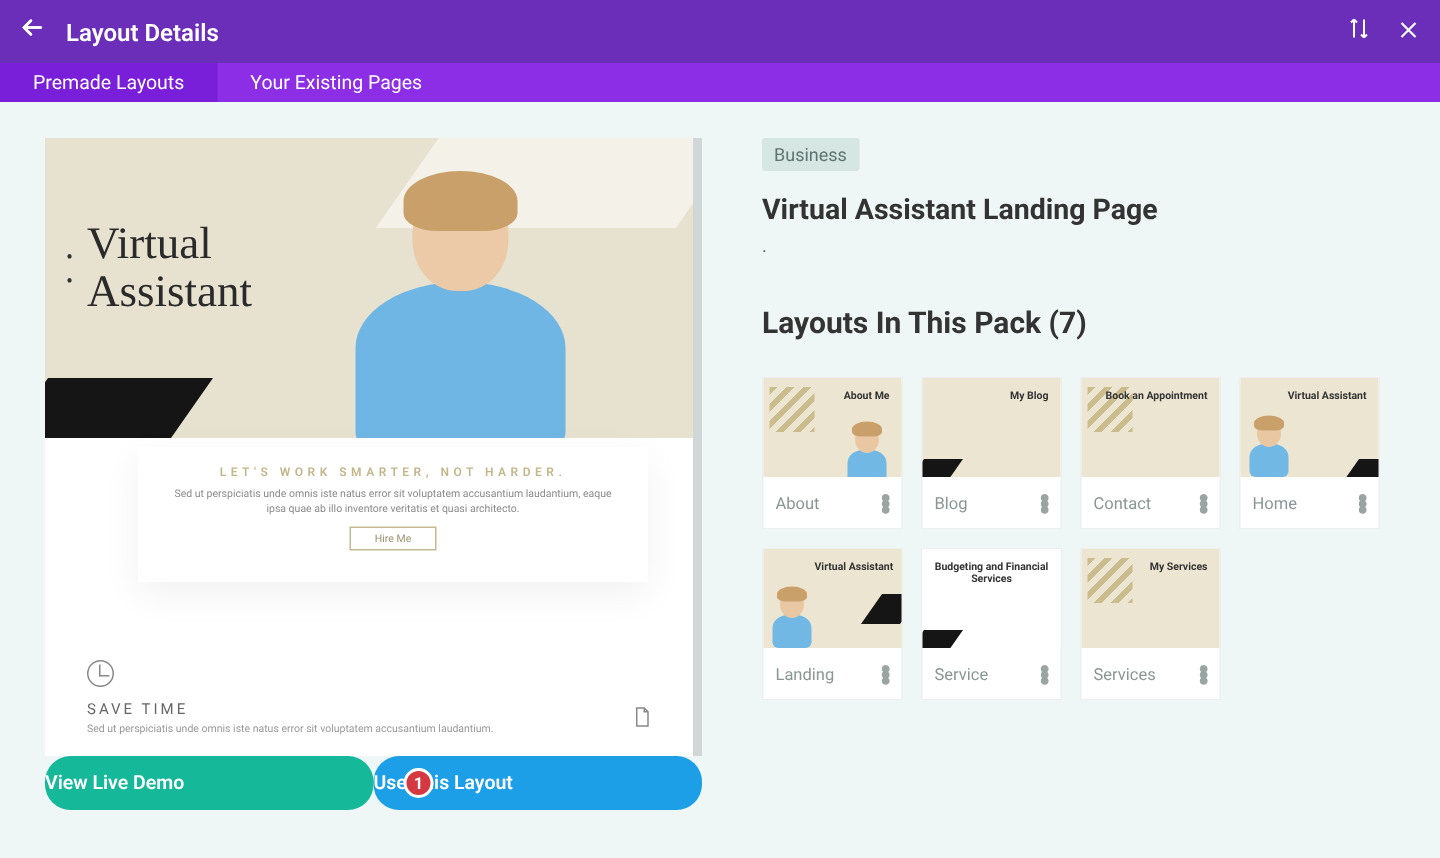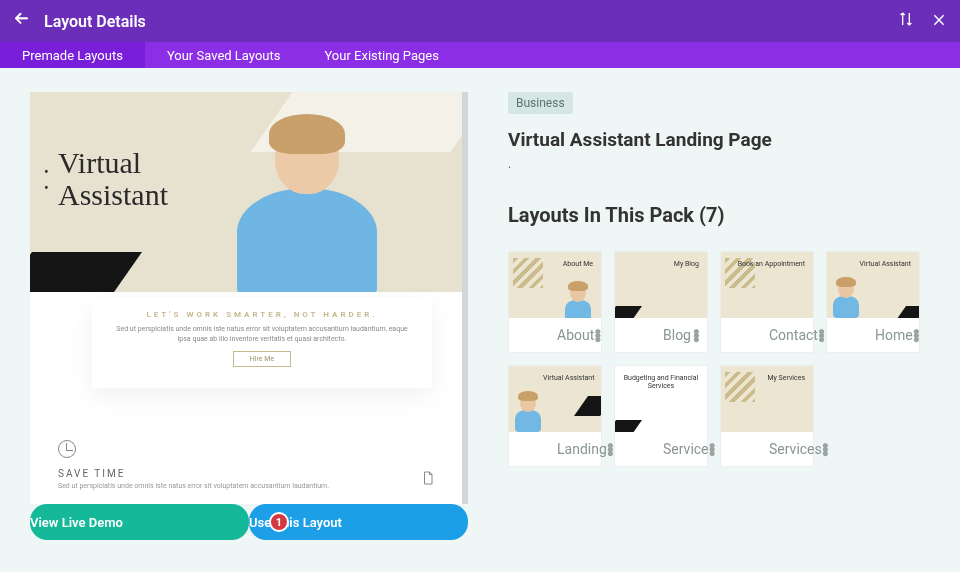--- a/index.html
+++ b/index.html
@@ -143,34 +143,34 @@
 
   .grid {
     display:grid; grid-template-columns: repeat(4, 94px); gap: 12px; margin-top:24px;
   }
   .thumb {
     background:#fff; border:1px solid #ecefef; width:94px;
     display:flex; flex-direction:column;
   }
   .thumb .img { height:66px; background:#ece5d2; position:relative; overflow:hidden; }
   .thumb .foot { height:34px; display:flex; align-items:center; padding:0 8px; position:relative; }
-  .thumb .foot .lbl { font-size:14px; color:#8a9694;margin-left:40px; }
+  .thumb .foot .lbl { font-size:11px; color:#8a9694; }
   .thumb .foot .more { margin-left:auto; color:#9aa5a3; font-size:12px; line-height:0.4; letter-spacing:-1px; writing-mode:horizontal-tb; }
   .more span { display:block; line-height:4px; }
 
   .grid2 {
     display:grid; grid-template-columns: repeat(3, 94px); gap: 12px; margin-top:12px;
   }
 
   
   .mini-chevrons::before {
     content:""; position:absolute; left:4px; top:6px; width:30px; height:30px;
     background: repeating-linear-gradient(135deg,#cbbc8d 0 4px, transparent 4px 8px);
   }
-  .mini-title { position:absolute; right:8px; top:8px; font-size:7px; color:#333; }
+  .mini-title { position:absolute; right:8px; top:8px; font-size:7px; color:#333;font-weight:bold; }
   .mini-person {
     position:absolute; left:6px; bottom:0; width:26px; height:38px;
   }
   .mini-person .h { width:16px; height:18px; background:#eac7a3; border-radius:50%; margin:0 auto; position:relative; }
   .mini-person .h::before { content:""; position:absolute; top:-3px; left:-2px; right:-2px; height:10px; background:#caa06a; border-radius:50% 50% 30% 30%; }
   .mini-person .b { width:26px; height:22px; background:#72b8e4; border-radius:40% 40% 4px 4px; margin-top:-2px; }
   .mini-black { position:absolute; left:-6px; bottom:-8px; width:26px; height:20px; background:#151515; transform:skewX(-35deg); }
 </style>
 </head>
 <body>
@@ -194,21 +194,20 @@
     <span>
       <svg width="14" height="14" viewBox="0 0 24 24" stroke="#fff" stroke-width="2.5">
           <path d="M4 4l16 16M20 4L4 20"></path>
         </svg>
     </span>
   </div>
 </div>
 
 <div class="tabs">
   <div class="tab active">Premade Layouts</div>
-  <div class="tab">Your Saved Layouts</div>
   <div class="tab">Your Existing Pages</div>
 </div>
 
 <div class="content">
   <div class="left">
     <div class="preview">
       <div class="preview-top">
         <div class="shape-gray"></div>
         <div class="shape-black"></div>
         <div class="dots-left">•<br>•</div>

